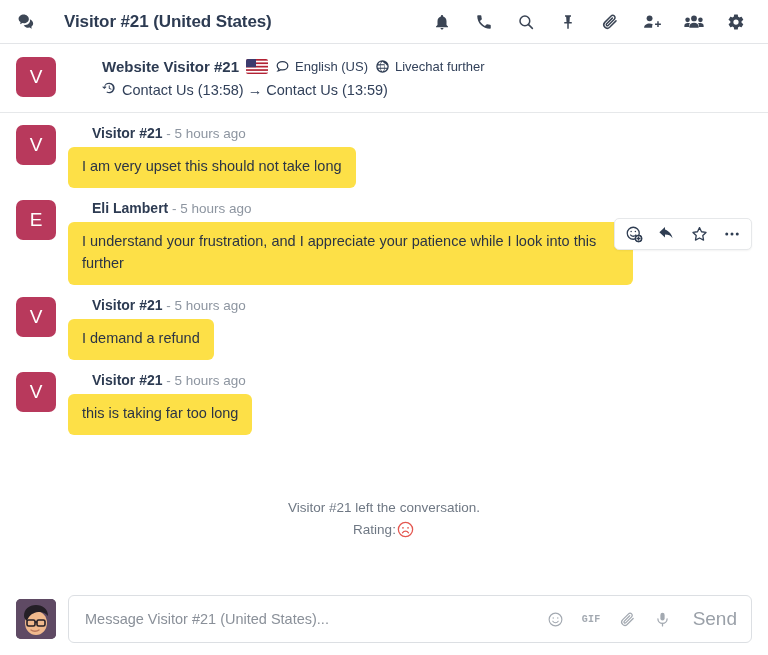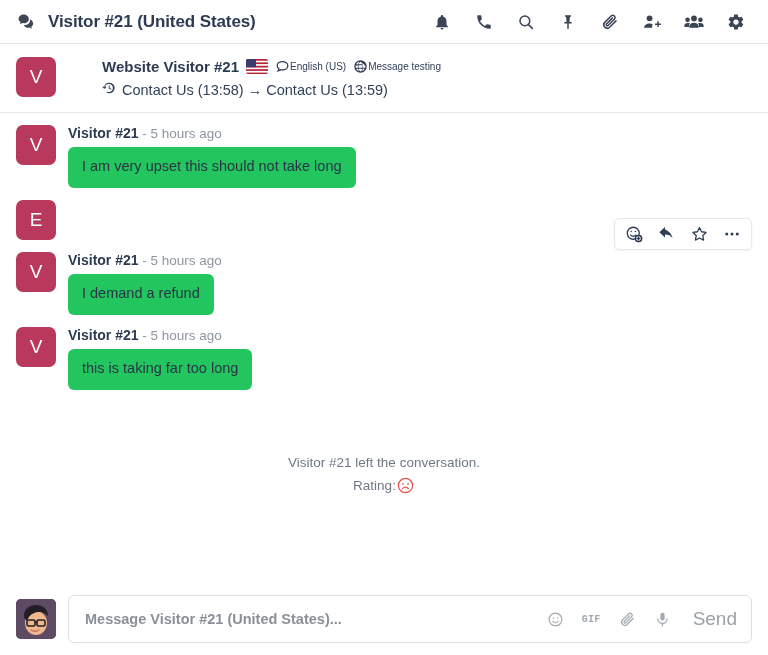--- a/index.html
+++ b/index.html
@@ -14,21 +14,21 @@
   .app { width: 768px; height: 655px; position: relative; background:#fff; display:flex; flex-direction:column; }
 
   
   .header {
     height: 44px; flex: 0 0 44px;
     display: flex; align-items: center;
     padding: 0 16px 0 16px;
     border-bottom: 1px solid #e3e5e8;
     background: #fff;
   }
-  .header-left { display: flex; align-items: center; gap: 12px; min-width: 0; }
+  .header-left { display: flex; align-items: center; gap: 28px; min-width: 0; }
   .header-chat-icon { width: 20px; height: 20px; display:flex; align-items:center; justify-content:center; color:#3d4756; }
   .header-title {
     font-size: 17px; font-weight: 700; color: #2d3b52;
     letter-spacing: -0.1px; white-space: nowrap;
   }
   .header-actions { margin-left: auto; display: flex; align-items: center; gap: 22px; padding-right: 6px; }
   .hdr-icon { width: 20px; height: 20px; display:flex; align-items:center; justify-content:center; color:#3a4454; cursor: pointer; }
   .hdr-icon svg { display:block; }
 
   
@@ -40,34 +40,34 @@
   .avatar-sq {
     width: 40px; height: 40px; border-radius: 7px;
     background: #b8395c; color: #fff;
     display: flex; align-items: center; justify-content: center;
     font-size: 19px; font-weight: 400; flex: 0 0 40px;
   }
   .vi-lines { padding-top: 1px; margin-left: 32px; }
   .vi-row1 { display: flex; align-items: center; gap: 7px; flex-wrap: nowrap; font-size: 14.5px; }
   .vi-name { font-weight: 700; color: #2d3b52; font-size: 15px; }
   .flag { width: 22px; height: 15px; border-radius: 2px; position: relative; overflow: hidden; display:inline-block; vertical-align: middle; }
-  .vi-chip { display: inline-flex; align-items: center; color: #32415a; font-size: 10px; }
+  .vi-chip { display: inline-flex; align-items: center; gap: 5px; color: #32415a; font-size: 13px; }
   .vi-chip .ic { display:flex; align-items:center; color:#2d3b52; }
   .vi-row2 { display:flex; align-items:center; gap: 6px; margin-top: 6px; font-size: 14.5px; color: #32415a; }
 
   
   .thread { flex: 1 1 auto; padding: 12px 0 0 0; overflow: hidden; position: relative; }
   .msg { display: flex; gap: 12px; padding: 0 16px; margin-bottom: 12px; position: relative; }
   .msg-body { min-width: 0; flex: 1 1 auto; }
-  .msg-meta { font-size: 13.5px; line-height: 1.2; margin-bottom: 5px; }
+  .msg-meta { font-size: 13.5px; line-height: 1.2; margin-bottom: 5px; margin-left: 24px; }
   .msg-author { font-weight: 700; color: #2d3b52; font-size: 14px; }
   .msg-time { color: #8d95a0; font-size: 13.5px; font-weight: 400; }
   .bubble {
     display: inline-block; max-width: 565px;
-    background: #22c55e; border-radius: 6px;
+    background: #fde047; border-radius: 6px;
     padding: 9px 14px 10px 14px;
     font-size: 14.5px; line-height: 1.5; color: #2b3445;
   }
   .bubble.wide { display: block; max-width: 565px; }
 
   .hover-actions {
     position: absolute; right: 16px; top: 18px;
     display: flex; align-items: center; gap: 14px;
     background: #fff; border: 1px solid #e6e8ea; border-radius: 5px;
     padding: 6px 10px; box-shadow: 0 1px 2px rgba(0,0,0,0.05);
@@ -85,21 +85,21 @@
   .composer-wrap { flex: 0 0 auto; padding: 10px 16px 12px 16px; display: flex; align-items: center; gap: 12px; }
   .composer-avatar {
     width: 40px; height: 40px; border-radius: 5px; flex: 0 0 40px;
     background: #5c4a63; position: relative; overflow: hidden;
   }
   .composer-box {
     flex: 1 1 auto; height: 48px;
     border: 1px solid #dcdfe3; border-radius: 6px;
     display: flex; align-items: center; padding: 0 14px 0 16px; background: #fff;
   }
-  .composer-placeholder { flex: 1 1 auto; color: #8a9099; font-size: 14.5px; font-weight: bold; }
+  .composer-placeholder { flex: 1 1 auto; color: #8a9099; font-size: 14.5px; }
   .composer-icons { display: flex; align-items: center; gap: 18px; }
   .c-icon { color: #a3a9b1; display: flex; align-items: center; cursor: pointer; }
   .gif-icon { font-size: 10px; font-weight: 700; letter-spacing: 0.3px; font-family: "Liberation Mono", monospace; color:#a3a9b1; }
   .send-btn { color: #9aa0a8; font-size: 19px; margin-left: 22px; cursor: pointer; }
 </style>
 </head>
 <body>
 
 <div class="app">
 
@@ -187,21 +187,21 @@
             </svg>
           </span>
           <span>English (US)</span>
         </span>
         <span class="vi-chip">
           <span class="ic">
             <svg width="15" height="15" viewBox="0 0 24 24" fill="currentColor">
               <path d="M12 2a10 10 0 100 20 10 10 0 000-20zm0 2.2c1 0 2.2 1.7 2.8 4.3H9.2C9.8 5.9 11 4.2 12 4.2zM6.6 6a8 8 0 013-1.5c-.5 1-.9 2.4-1.2 4H5.1A8 8 0 016.6 6zM4.2 12c0-.6.1-1.2.2-1.8h3.7c-.1.6-.1 1.2-.1 1.8s0 1.2.1 1.8H4.4c-.1-.6-.2-1.2-.2-1.8zm.9 3.5h3.3c.3 1.6.7 3 1.2 4a8 8 0 01-4.5-4zM12 19.8c-1 0-2.2-1.7-2.8-4.3h5.6c-.6 2.6-1.8 4.3-2.8 4.3zm3.1-5.9H8.9c-.1-.6-.1-1.2-.1-1.9s0-1.3.1-1.9h6.2c.1.6.1 1.2.1 1.9s0 1.3-.1 1.9zm-.7 5.6c.5-1 .9-2.4 1.2-4h3.3a8 8 0 01-4.5 4zm1.5-5.5c.1-.6.1-1.2.1-1.8s0-1.2-.1-1.8h3.7c.1.6.2 1.2.2 1.8s-.1 1.2-.2 1.8h-3.7zm-.3-3.5c-.3-1.6-.7-3-1.2-4a8 8 0 014.5 4h-3.3z"></path>
             </svg>
           </span>
-          <span>Message testing</span>
+          <span>Livechat further</span>
         </span>
       </div>
       <div class="vi-row2">
         <span class="ic">
           <svg width="14" height="14" viewBox="0 0 24 24" fill="currentColor">
             <path d="M12.5 3a9 9 0 00-8.9 7.6L1.8 8.8.5 10.1l3.6 3.6 3.6-3.6-1.3-1.3-1.6 1.6A7 7 0 1112.5 19c-1.4 0-2.8-.4-3.9-1.2l-1.1 1.6A9 9 0 1012.5 3z"></path>
             <path d="M11.6 7.5v5.2l4.1 2.5.8-1.3-3.3-2V7.5z"></path>
           </svg>
         </span>
         <span>Contact Us (13:58) → Contact Us (13:59)</span>
@@ -217,20 +217,27 @@
         <div class="msg-meta">
           <span class="msg-author">Visitor #21</span>
           <span class="msg-time">- 5 hours ago</span>
         </div>
         <div class="bubble">I am very upset this should not take long</div>
       </div>
     </div>
 
     <div class="msg">
       <div class="avatar-sq">E</div>
+      <div class="msg-body">
+        <div class="msg-meta">
+          <span class="msg-author">Eli Lambert</span>
+          <span class="msg-time">- 5 hours ago</span>
+        </div>
+        <div class="bubble wide">I understand your frustration, and I appreciate your patience while I look into this further</div>
+      </div>
       <div class="hover-actions">
         <span class="ha">
           <svg width="18" height="18" viewBox="0 0 24 24" fill="none" stroke="currentColor" stroke-width="1.7">
             <circle cx="11" cy="11" r="8"></circle>
             <circle cx="8.2" cy="8.8" r="1" fill="currentColor" stroke="none"></circle>
             <circle cx="13.8" cy="8.8" r="1" fill="currentColor" stroke="none"></circle>
             <path d="M7.6 13.4a4.4 4.4 0 006.8 0" stroke-linecap="round"></path>
             <circle cx="18" cy="18" r="4.2" fill="#fff"></circle>
             <circle cx="18" cy="18" r="4.2"></circle>
             <path d="M18 16v4M16 18h4" stroke-linecap="round"></path>

